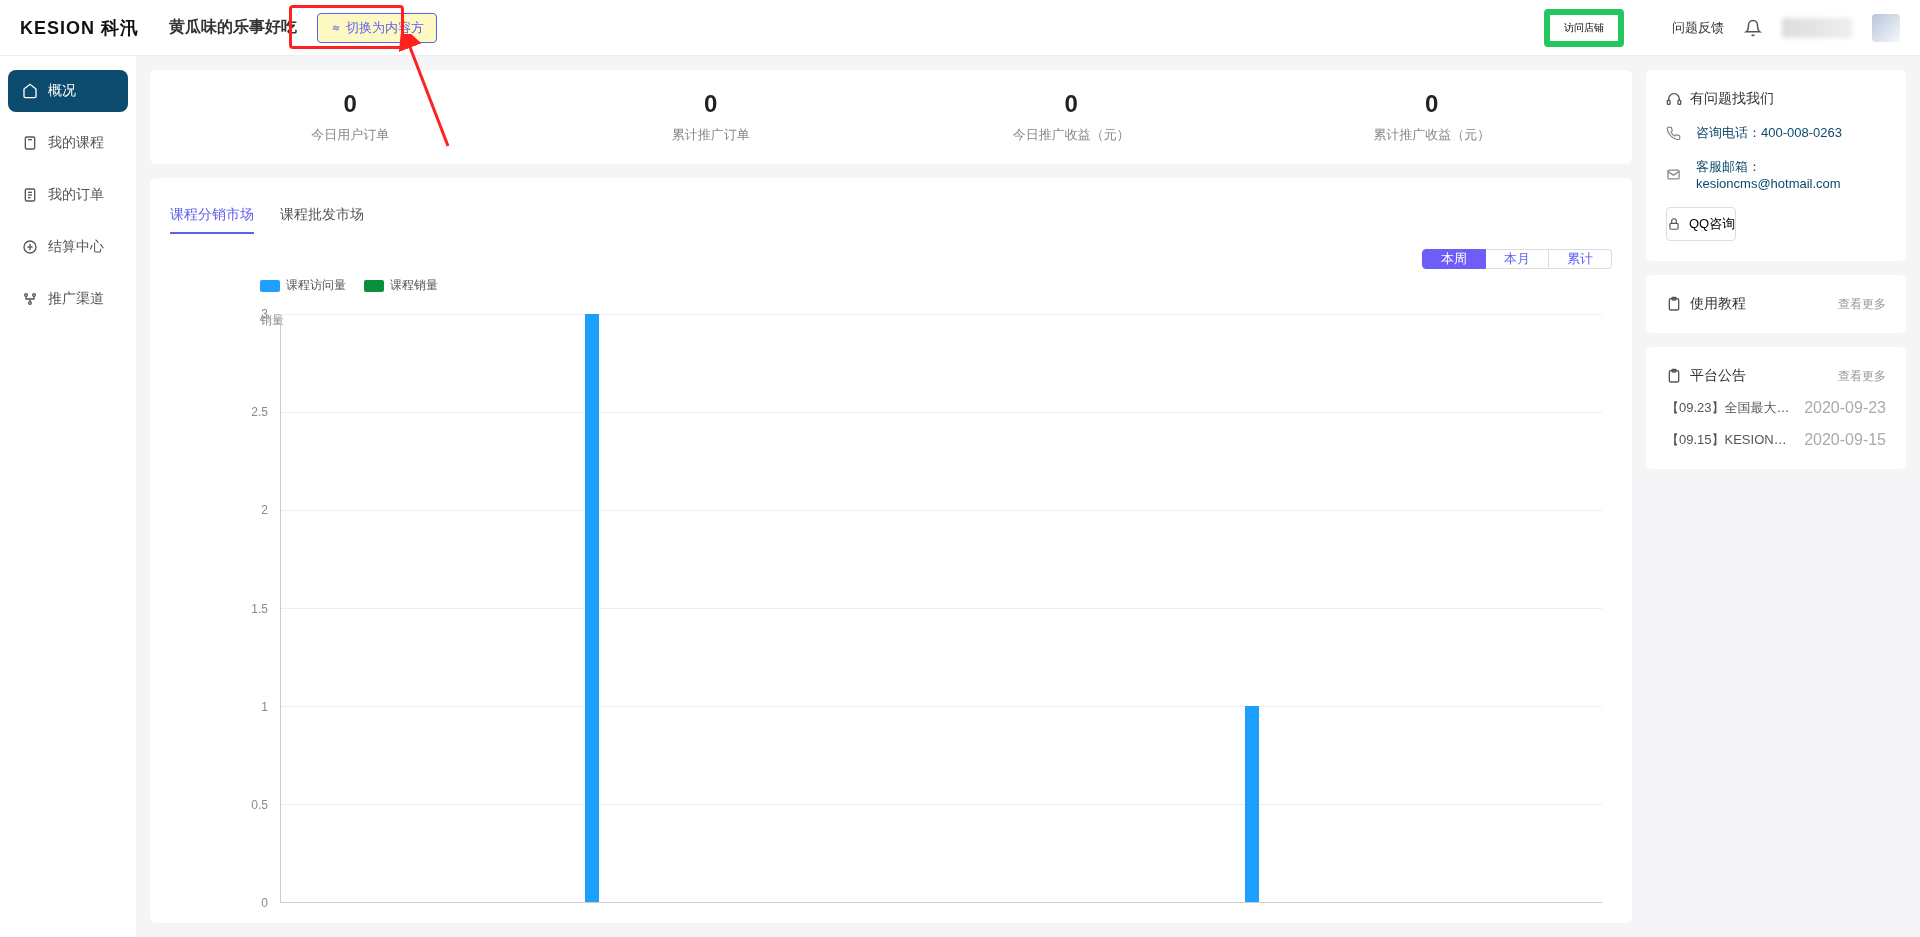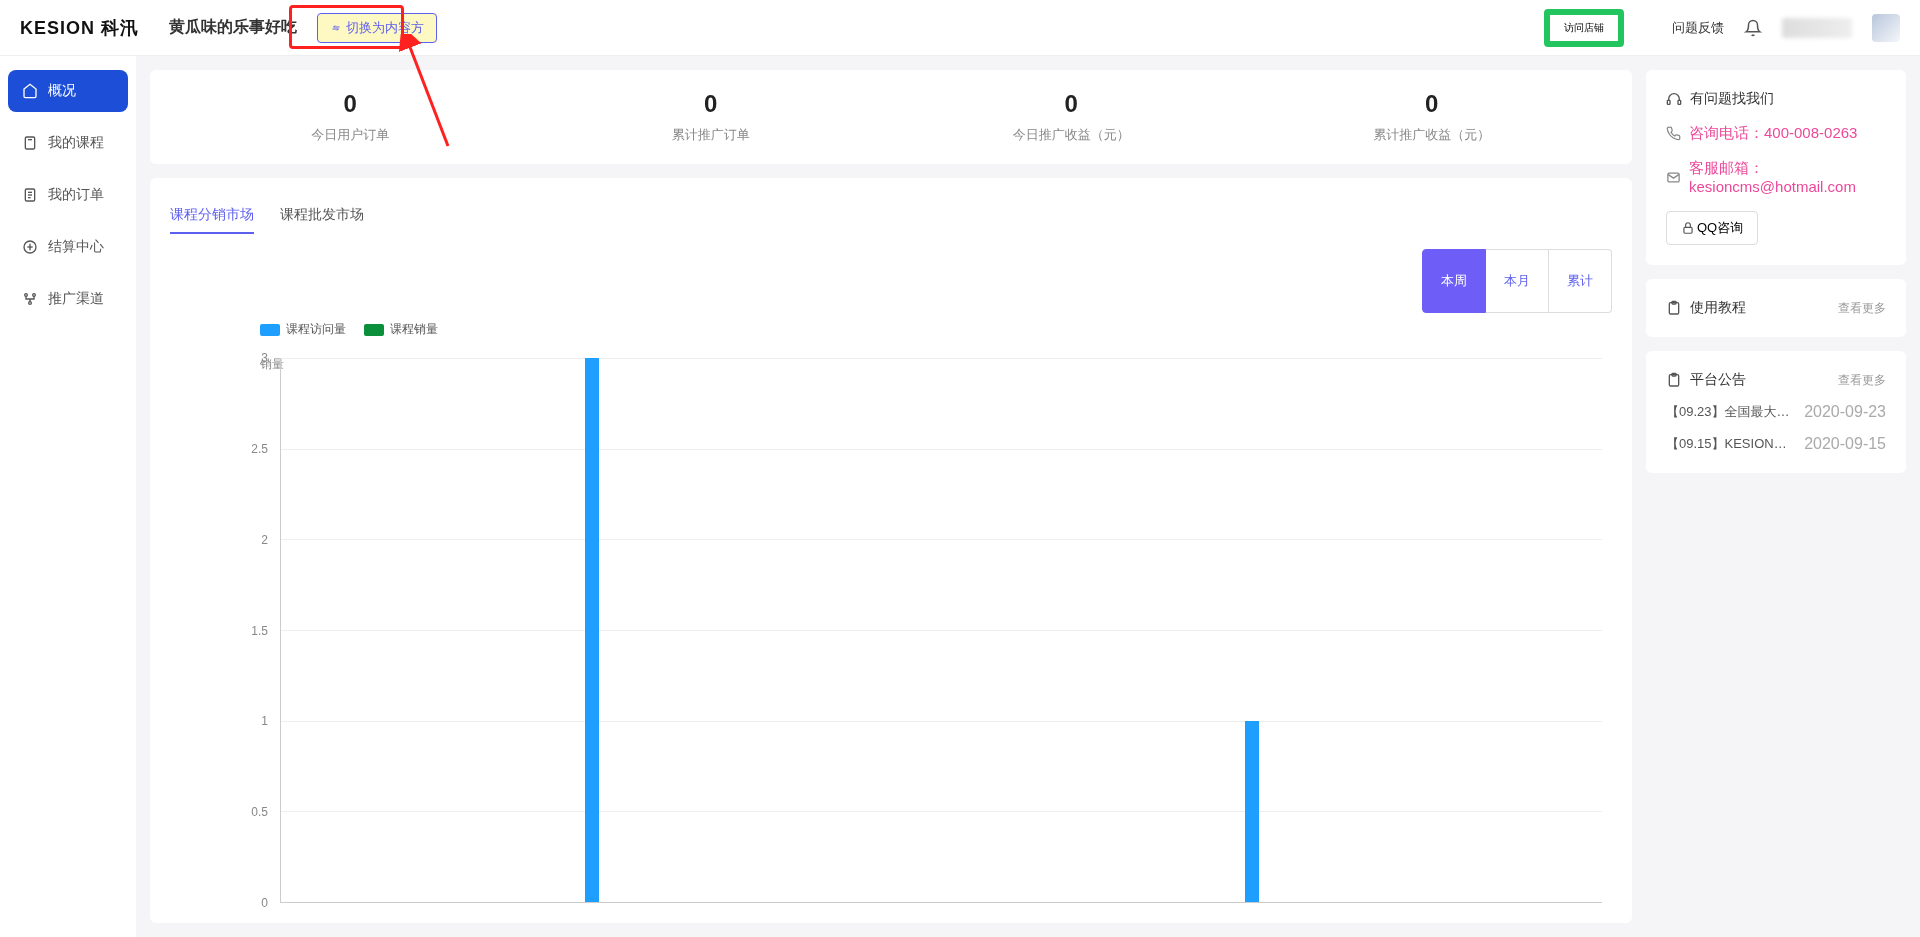--- a/index.html
+++ b/index.html
@@ -19,21 +19,21 @@
 .avatar { width: 28px; height: 28px; border-radius: 4px; background: linear-gradient(135deg, #b8c6db, #f5f7fa); }
 
 
 .annotation-box { position: absolute; border: 3px solid #ff2020; border-radius: 4px; pointer-events: none; }
 .annotation-arrow { position: absolute; pointer-events: none; }
 
 
 .layout { display: flex; height: calc(100vh - 56px); }
 .sidebar { width: 136px; background: #fff; padding: 14px 8px; display: flex; flex-direction: column; gap: 10px; }
 .nav-item { display: flex; align-items: center; gap: 10px; padding: 12px 14px; border-radius: 8px; cursor: pointer; color: #555; font-size: 14px; }
-.nav-item.active { background: #1d4ed8; color: #fff; }
+.nav-item.active { background: #0c4a6e; color: #fff; }
 .nav-item svg { width: 16px; height: 16px; flex-shrink: 0; }
 
 .main { flex: 1; padding: 14px; overflow: auto; display: flex; gap: 14px; }
 .main-left { flex: 1; display: flex; flex-direction: column; gap: 14px; min-width: 0; }
 .main-right { width: 260px; display: flex; flex-direction: column; gap: 14px; }
 
 .card { background: #fff; border-radius: 6px; padding: 20px; }
 
 
 .stats { display: flex; }
@@ -41,44 +41,44 @@
 .stat-value { font-size: 24px; font-weight: 600; color: #222; margin-bottom: 8px; }
 .stat-label { font-size: 13px; color: #888; }
 
 
 .chart-card { flex: 1; display: flex; flex-direction: column; }
 .tabs { display: flex; gap: 26px; border-bottom: 1px solid transparent; margin-bottom: 14px; }
 .tab { padding: 8px 0; font-size: 14px; color: #555; cursor: pointer; border-bottom: 2px solid transparent; }
 .tab.active { color: #5d5fef; border-bottom-color: #5d5fef; }
 
 .range-group { display: flex; justify-content: flex-end; margin-bottom: 8px; }
-.range-btn { padding: 22px 18px; border: 1px solid #ddd; background: #fff; font-size: 13px; color: #5d5fef; cursor: pointer; }
+.range-btn { padding: 0 18px; border: 1px solid #ddd; background: #fff; font-size: 13px; color: #5d5fef; cursor: pointer; }
 .range-btn:first-child { border-radius: 4px 0 0 4px; }
 .range-btn:last-child { border-radius: 0 4px 4px 0; }
 .range-btn + .range-btn { border-left: none; }
 .range-btn.active { background: #6e5ef7; color: #fff; border-color: #6e5ef7; }
 
 .legend { display: flex; gap: 18px; padding-left: 90px; margin-bottom: 6px; font-size: 12px; color: #555; }
 .legend-item { display: flex; align-items: center; gap: 6px; }
 .legend-swatch { width: 20px; height: 12px; border-radius: 2px; }
 
 .chart-area { flex: 1; position: relative; padding-left: 110px; padding-top: 4px; }
 .y-title { position: absolute; left: 90px; top: 12px; font-size: 12px; color: #888; }
 .y-axis { position: absolute; left: 60px; top: 14px; bottom: 0; width: 44px; }
 .y-tick { position: absolute; right: 6px; font-size: 12px; color: #888; transform: translateY(-50%); }
 .plot { position: absolute; left: 110px; right: 10px; top: 14px; bottom: 0; border-left: 1px solid #ccc; border-bottom: 1px solid #ccc; }
 .split-line { position: absolute; left: 0; right: 0; border-top: 1px solid #eee; }
 .bar { position: absolute; bottom: 0; width: 14px; background: #1e9fff; }
 
 
 .panel-title { display: flex; align-items: center; gap: 8px; font-size: 14px; color: #333; }
 .panel-title svg { width: 16px; height: 16px; }
-.contact-line { display: flex; align-items: center; gap: 8px; font-size: 15px; color: #ec4899; margin-top: 16px; }
+.contact-line { display: flex; align-items: center; gap: 15px; font-size: 13px; color: #0c4a6e; margin-top: 16px; }
 .contact-line svg { width: 15px; height: 15px; flex-shrink: 0; }
-.qq-btn { display: inline-flex; align-items: center; gap: 2px; border: 1px solid #ddd; padding: 7px 14px; border-radius: 4px; font-size: 13px; margin-top: 16px; cursor: pointer; background: #fff; }
+.qq-btn { display: inline-flex; align-items: center; gap: 8px; border: 1px solid #ddd; padding: 7px 0; border-radius: 4px; font-size: 13px; margin-top: 16px; cursor: pointer; background: #fff; }
 
 .panel-head { display: flex; align-items: center; justify-content: space-between; }
 .more-link { font-size: 12px; color: #999; cursor: pointer; }
 
 .ann-item { display: flex; justify-content: space-between; gap: 10px; font-size: 13px; margin-top: 14px; }
 .ann-title { color: #555; white-space: nowrap; overflow: hidden; text-overflow: ellipsis; flex: 1; }
 .ann-date { color: #aaa; font-size: 16px; }
 </style>
 </head>
 <body>

